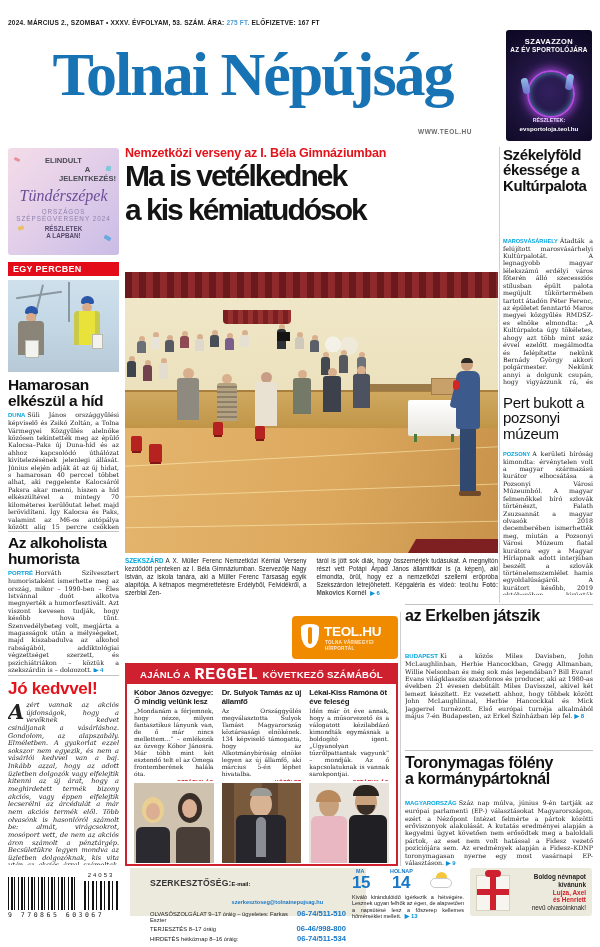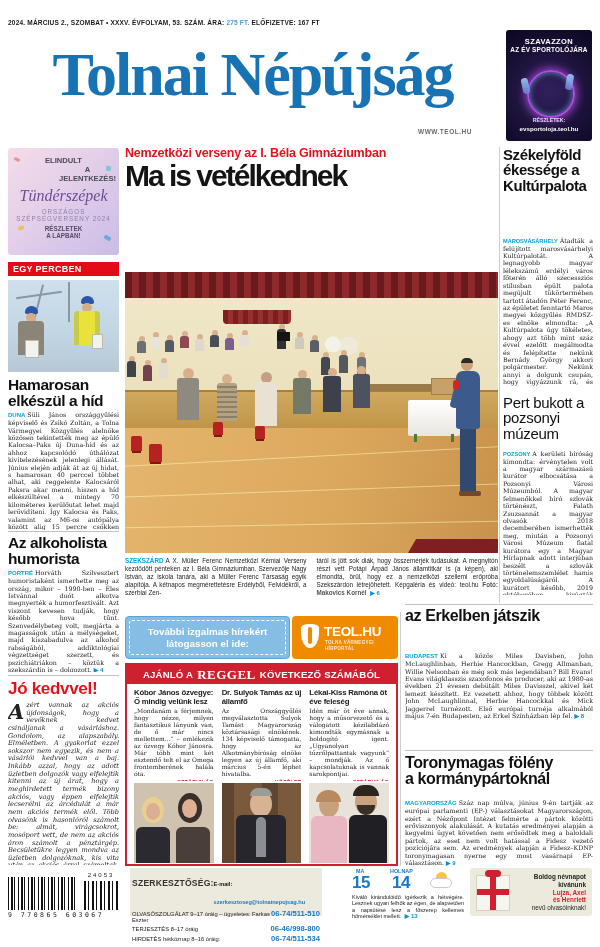--- a/index.html
+++ b/index.html
@@ -111,21 +111,21 @@
   #banner-orange .shield{position:absolute;left:9px;top:8px;width:18px;height:24px;background:#fff;
      border-radius:9px 9px 10px 10px / 4px 4px 16px 16px;}
   #banner-orange .shield i{position:absolute;left:7px;top:3px;width:4px;height:17px;background:#f08b00;border-radius:2px;}
   #banner-orange .logo{position:absolute;left:32px;top:8px;font-size:13.5px;font-weight:bold;letter-spacing:-.3px;}
   #banner-orange .sub{position:absolute;left:33px;top:24px;font-size:4.6px;font-weight:bold;letter-spacing:.3px;line-height:1.3;color:#ffe9cf;}
 
   
   #ajanlo{left:125px;top:663px;width:273px;height:203px;border:2px solid #cf2030;box-sizing:border-box;background:#fff;}
   #ajanlo-band{height:19px;background:#cf2030;color:#fff;display:flex;align-items:center;justify-content:center;gap:4px;
      font-size:9.6px;font-weight:bold;letter-spacing:.2px;}
-  #ajanlo-band .reggel{font-family:Liberation Serif, serif;font-size:13px;letter-spacing:.5px;}
+  #ajanlo-band .reggel{font-family:Liberation Mono, monospace;font-size:17px;letter-spacing:.5px;}
   #ajanlo-cols{display:flex;gap:8px;padding:5px 7px 2px;}
   #ajanlo-cols .col{flex:1;overflow:hidden;height:92px;}
   #ajanlo-cols h4{margin:0 0 2px;font-size:7.8px;line-height:1.12;letter-spacing:-.2px;}
   #ajanlo-cols .bt{font-size:6px;line-height:1.16;}
   #ajanlo-cols .sect{display:block;text-align:right;color:#cf2030;font-weight:bold;font-size:5.4px;margin-top:1px;letter-spacing:.2px;}
   #ajanlo-photos{display:flex;gap:8px;padding:0 7px;}
   #ajanlo-photos .ph{flex:1;height:80px;position:relative;overflow:hidden;}
   .ph .head{position:absolute;border-radius:50%;}
   .ph .torso{position:absolute;border-radius:6px 6px 0 0;}
 
@@ -136,21 +136,21 @@
   .rwide{left:405px;width:188px;}
 
   
   #barcode{left:8px;top:872px;width:118px;height:46px;}
   #barcode .b1{position:absolute;left:0;top:5px;width:68px;height:33px;
      background:repeating-linear-gradient(90deg,#111 0 1px,#fff 1px 3px,#111 3px 5px,#fff 5px 6px,#111 6px 7px,#fff 7px 10px);}
   #barcode .b2{position:absolute;left:76px;top:9px;width:34px;height:29px;
      background:repeating-linear-gradient(90deg,#111 0 2px,#fff 2px 4px,#111 4px 5px,#fff 5px 8px);}
   #barcode .addon{position:absolute;left:76px;top:0;width:34px;text-align:center;font-size:6px;letter-spacing:2px;}
   #barcode .digits{position:absolute;left:0;top:39px;font-size:6.5px;letter-spacing:2.5px;font-family:"DejaVu Sans Mono",monospace;}
-  #editorial{left:130px;top:868px;width:192px;height:48px;background:#eceadd;padding:4px 2px;box-sizing:border-box;}
+  #editorial{left:130px;top:868px;width:236px;height:48px;background:#eceadd;padding:4px 20px;box-sizing:border-box;}
   #editorial .top{display:flex;justify-content:space-between;align-items:baseline;}
   #editorial .st{font-size:8.6px;font-weight:bold;color:#333;letter-spacing:.2px;}
   #editorial .em b{font-size:5.6px;color:#111;}
   #editorial .em span{font-size:5.6px;font-weight:bold;color:#1878c8;}
   #editorial .row{display:flex;justify-content:space-between;align-items:baseline;margin-top:1px;}
   #editorial .lab{font-size:5.8px;color:#222;}
   #editorial .tel{font-size:7.6px;font-weight:bold;color:#1878c8;white-space:nowrap;}
   #weather{left:352px;top:868px;width:112px;height:48px;}
   #weather .wl{position:absolute;font-size:5.4px;font-weight:bold;color:#1878c8;}
   #weather .wt{position:absolute;font-size:17px;font-weight:bold;color:#1878c8;letter-spacing:-.5px;}
@@ -238,20 +238,21 @@
   <div class="abs leftcol hairline" style="top:675px;"></div>
   <div class="abs leftcol" id="greet-title">Jó kedvvel!</div>
   <div class="abs leftcol" id="greet-body">
     <span class="cap">A</span><span>zért vannak az akciós újdonságok, hogy a vevőknek kedvet csináljanak a vásárláshoz. Gondolom, az alapszabály. Elméletben. A gyakorlat ezzel sokszor nem egyezik, és nem a vásárlói kedvvel van a baj. Inkább azzal, hogy az adott üzletben dolgozók vagy elfelejtik kitenni az új árat, hogy a meghirdetett termék bizony akciós, vagy éppen elfelejtik lecserélni az árcédulát a már nem akciós termék elől. Több olvasónk is hasonlóról számolt be: almát, virágcsokrot, mosóport vett, de nem az akciós áron számolt a pénztárgép. Becsületükre legyen mondva az üzletben dolgozóknak, kis vita után az akciós árral számoltak. Bizony, a pénztárnál nem árt figyelni.</span>
     
   </div>
 
   <div class="abs" id="kicker">Nemzetközi verseny az I. Béla Gimnáziumban</div>
   <div class="abs" id="headline">
     <div>Ma is vetélkednek</div>
+    <div>a kis kémiatudósok</div>
   </div>
 
   <div class="abs" id="main-photo">
     <div id="mp-curtain"></div>
     <div id="mp-wall"></div>
     <div id="mp-valance"></div>
     <div id="mp-coats"></div>
     <div id="mp-wainscot"></div>
     <div id="mp-floor">
       <div class="line" style="top:28px;transform:rotate(-3deg);"></div>
@@ -380,26 +381,20 @@
     <div class="col">
       <b class="tag" style="font-size:6.3px;">SZEKSZÁRD</b><span>A X. Müller Ferenc Nemzetközi Kémiai Verseny kezdődött pénteken az I. Béla Gimnáziumban. Szervezője Nagy István, az iskola tanára, aki a Müller Ferenc Társaság egyik alapítója. A kétnapos megmérettetésre Erdélyből, Felvidékről, a szerbiai Zen-</span>
     </div>
     <div class="col">
       <span>táról is jött sok diák, hogy összemérjék tudásukat. A megnyitón részt vett Potápi Árpád János államtitkár is (a képen), aki elmondta, örül, hogy ez a nemzetközi szellemi erőpróba Szekszárdon létrejöhetett. Képgaléria és videó: teol.hu</span>
       <span class="credit">Fotó: Makovics Kornél</span>
       <b class="pr">▶ 6</b>
     </div>
   </div>
 
-  <div class="abs" id="banner-blue">
-    <div class="inner">
-      <div>További izgalmas hírekért</div>
-      <div>látogasson el ide:</div>
-    </div>
-  </div>
   <div class="abs" id="banner-orange">
     <div class="shield">
         <i></i>
       </div>
     <div class="logo">TEOL.HU</div>
     <div class="sub">
       <div>TOLNA VÁRMEGYEI</div>
       <div>HÍRPORTÁL</div>
     </div>
   </div>

